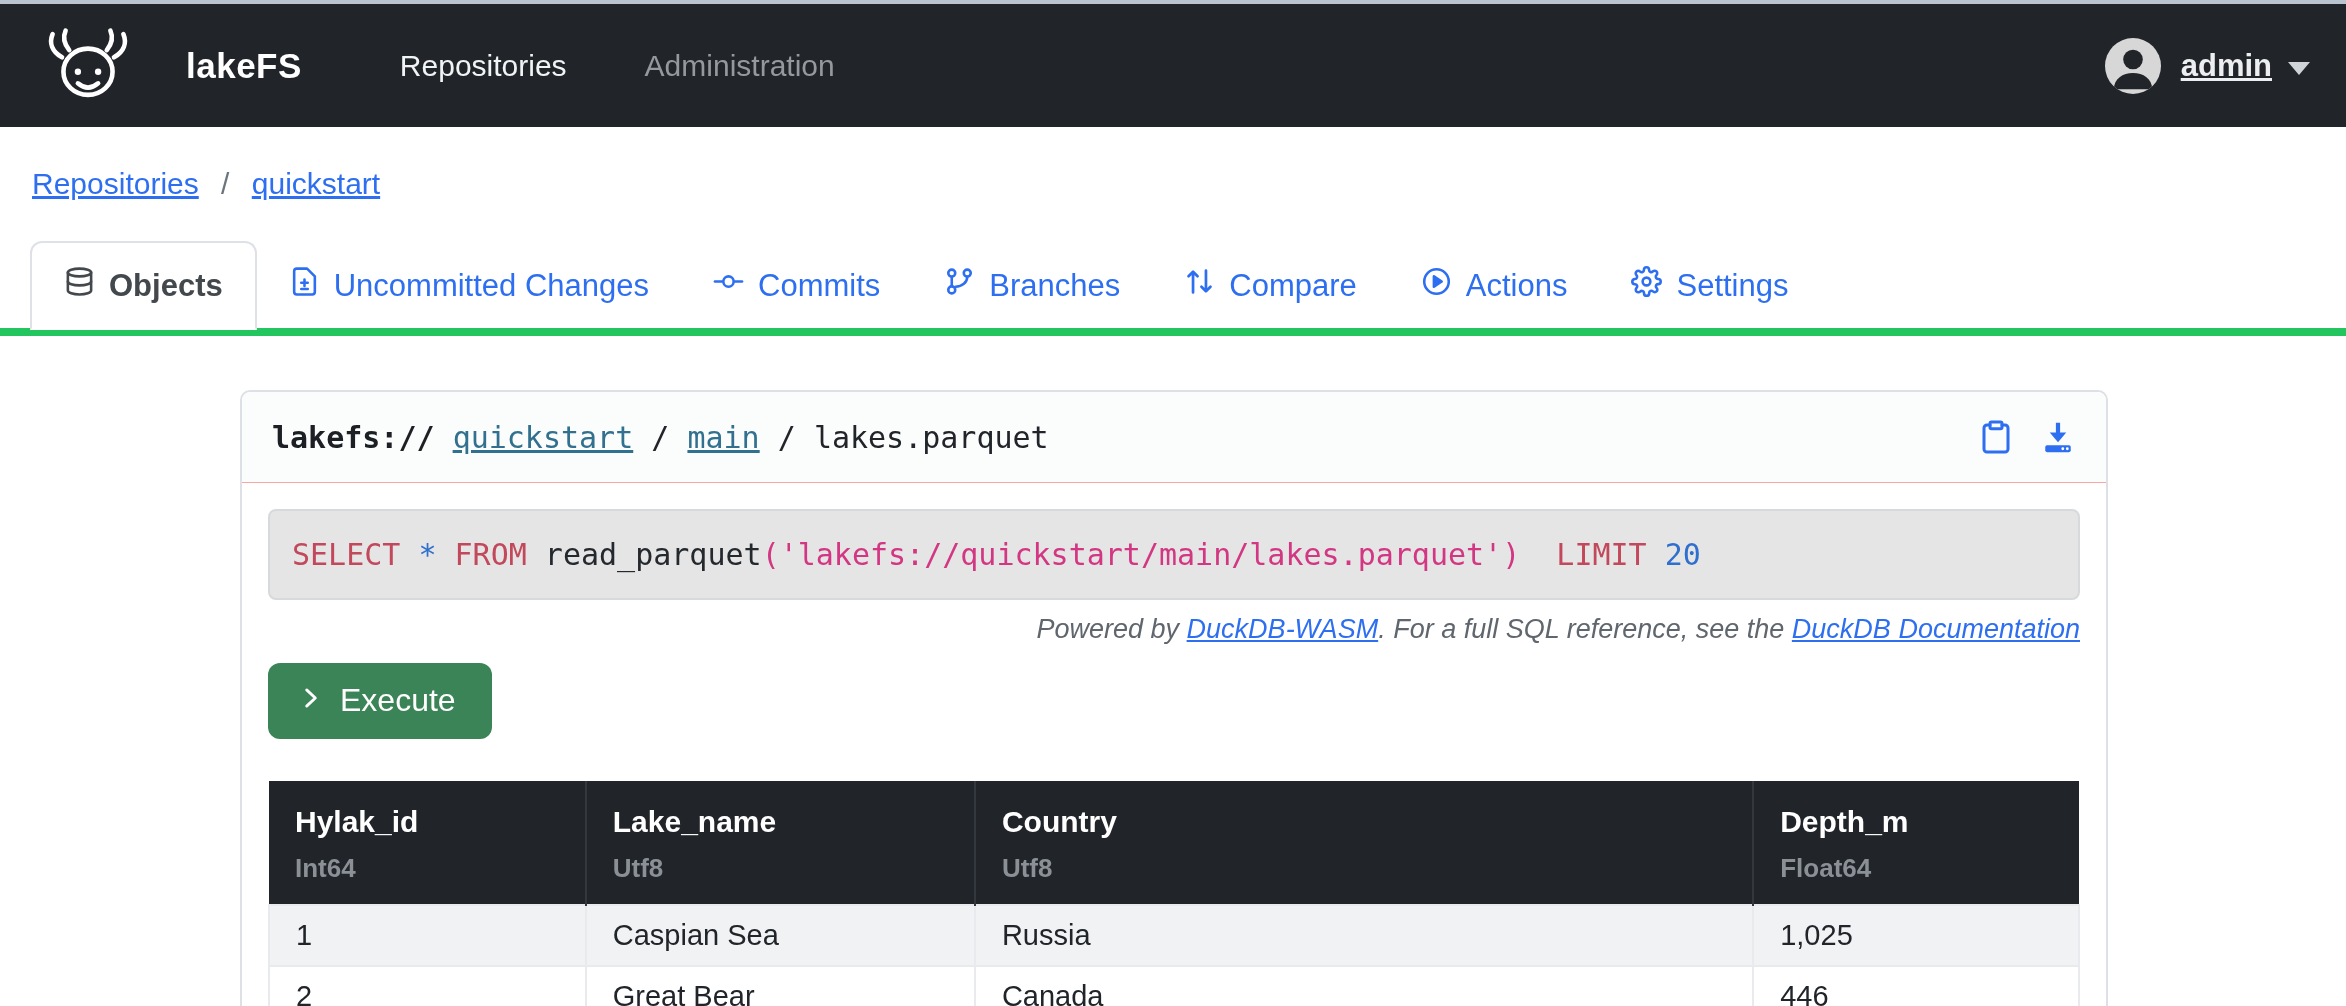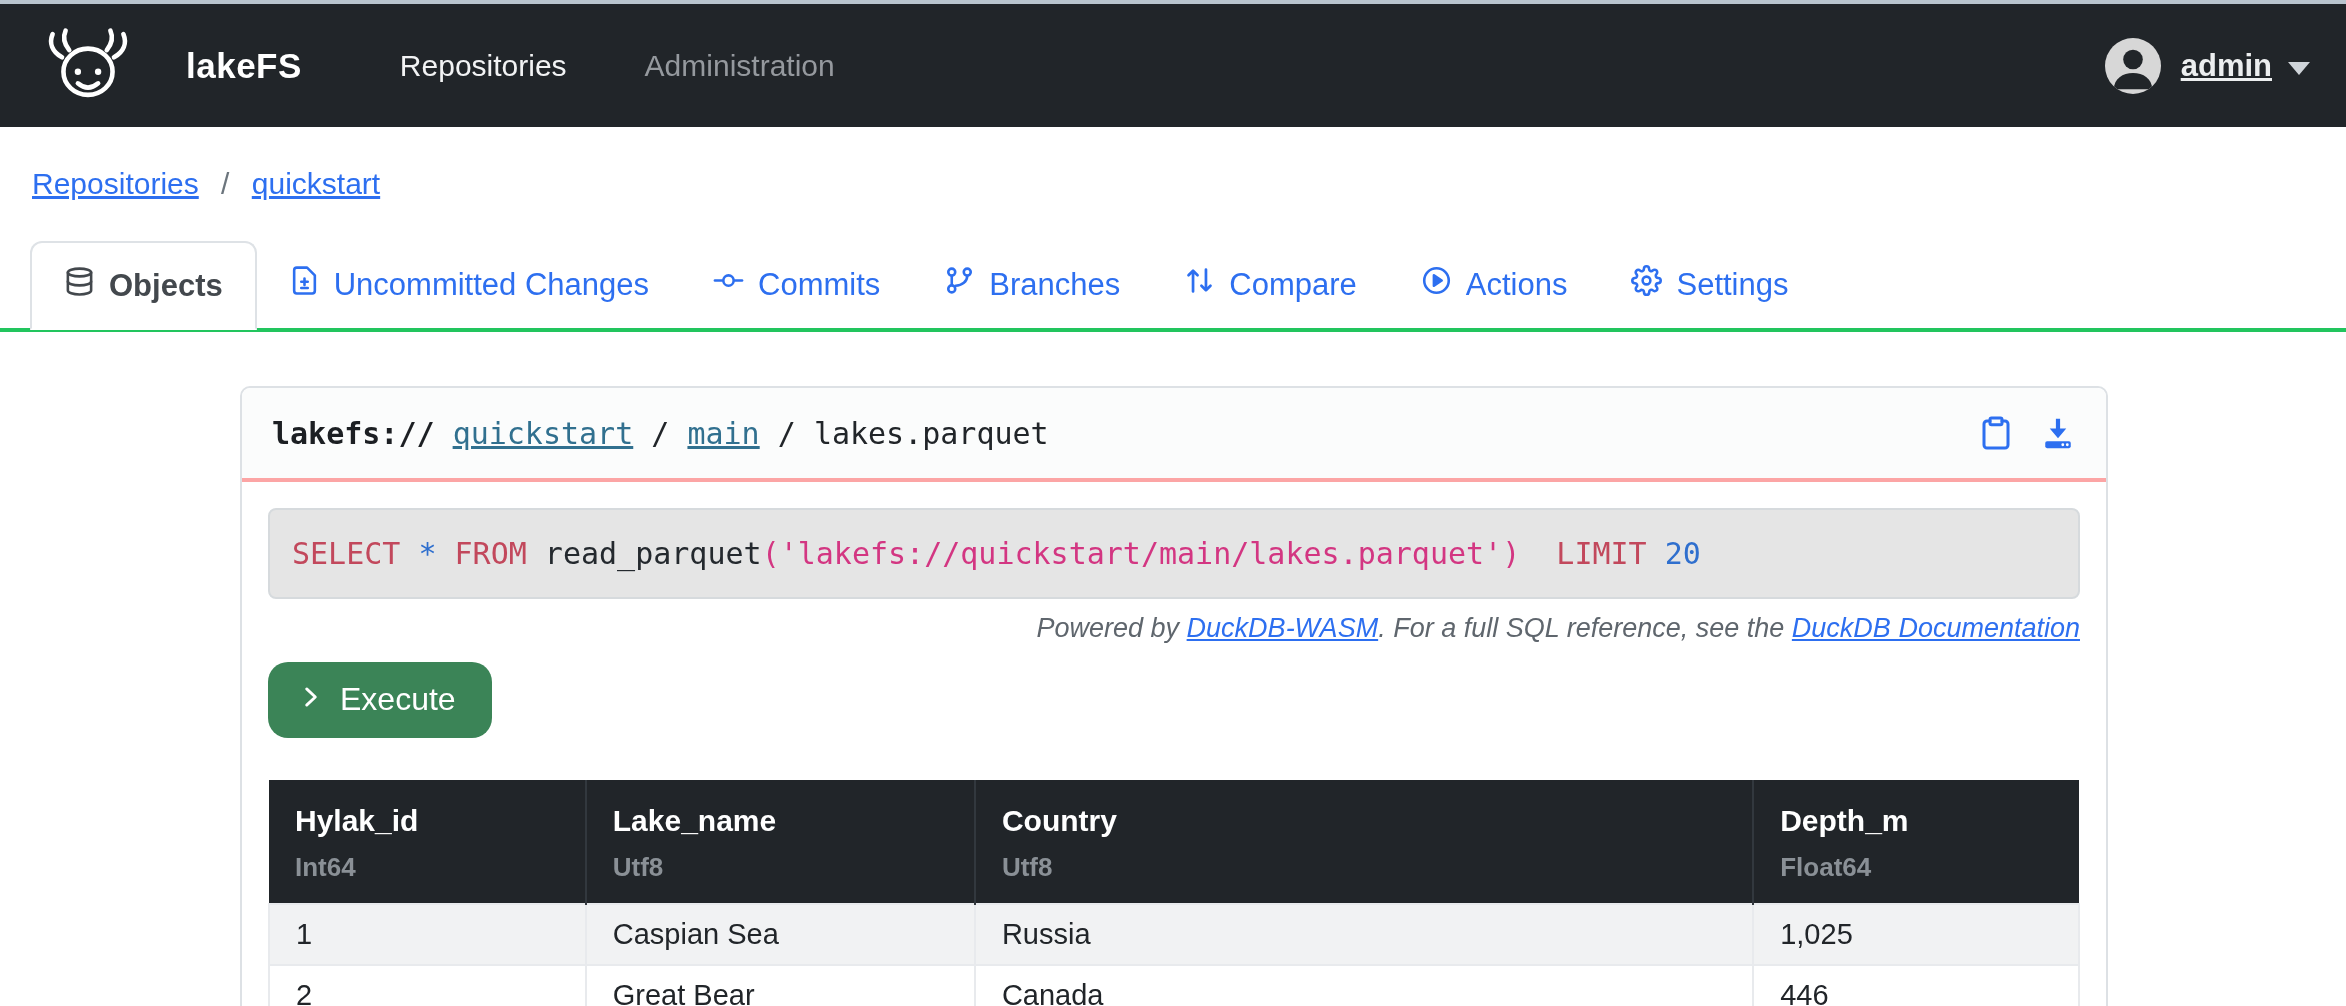--- a/index.html
+++ b/index.html
@@ -22,33 +22,33 @@
   .user-name { font-size:31px; color:#eceeef; font-weight:600; margin-left:20px;text-decoration:underline; }
   .caret { width:0; height:0; border-left:11px solid transparent; border-right:11px solid transparent;
            border-top:13px solid #cfd4d9; margin-left:16px; margin-top:6px; }
 
   
   .breadcrumb { padding:40px 0 0 32px; font-size:30px; }
   .breadcrumb a { color:#2d6ff0; text-decoration:underline; cursor:pointer; }
   .crumb-sep { color:#6c757d; margin:0 14px; }
 
   
-  .tabbar { display:flex; margin-top:40px; padding:0 30px;
-            border-bottom:4px solid #22c55e; }
+  .tabbar { display:flex; align-items:flex-end; margin-top:40px; padding:0 30px;
+            border-bottom:8px solid #22c55e; }
   .tab { display:flex; align-items:center; gap:14px; font-size:31px; padding:23px 32px;
          color:#2d6ff0; cursor:pointer; white-space:nowrap; }
   .tab svg { width:31px; height:31px; flex:none; }
   .tab.active { background:#fff; border:2px solid #dee2e6; border-bottom:2px solid #fff;
                 margin-bottom:-2px; border-radius:12px 12px 0 0; color:#43484d; font-weight:700; }
 
   
   .container { width:1868px; margin:54px 0 0 240px; }
   .card { border:2px solid #dde1e5; border-radius:10px; background:#fff; }
   .card-header { display:flex; justify-content:space-between; align-items:center;
-                 padding:27px 30px; background:#fbfcfc; border-bottom:4px solid #fca5a5;
+                 padding:27px 30px; background:#fbfcfc; border-bottom:1px solid #fca5a5;
                  border-radius:9px 9px 0 0;
                  font-family:"DejaVu Sans Mono", monospace; font-size:30px; }
   .path-scheme { font-weight:700; color:#1c1f23; }
   .path-link { color:#31708f; text-decoration:underline; cursor:pointer; }
   .path-plain { color:#212529; }
   .header-icons { display:flex; align-items:center; gap:26px; color:#2d6ff0; }
   .header-icons svg { width:36px; height:36px; cursor:pointer; display:block; }
 
   .card-body { padding:26px 26px 42px; }
   .sql-box { border:2px solid #d6dadd; border-radius:8px; background:#e5e5e5;
@@ -58,21 +58,21 @@
   .tok-num { color:#2f6fce; }
   .tok-fn  { color:#24292e; }
   .tok-str { color:#d33682; }
   .tok-pl  { color:#24292e; }
 
   .caption { margin-top:14px; text-align:right; font-style:italic; color:#5f666d; font-size:27px; }
   .caption a { color:#2d6ff0; text-decoration:underline; cursor:pointer; }
 
   .execute-btn { margin-top:18px; display:inline-flex; align-items:center; gap:16px;
                  background:#3b8457; color:#fff; font-size:32px; padding:19px 36px 20px 30px;
-                 border:none; border-radius:20px; cursor:pointer;
+                 border:none; border-radius:12px; cursor:pointer;
                  font-family:"Liberation Sans", sans-serif; }
   .execute-btn svg { width:26px; height:26px; }
 
   
   .table-wrap { margin-top:42px; }
   table { width:100%; border-collapse:collapse; font-size:29px; table-layout:fixed; }
   col.c1{width:17.5%} col.c2{width:21.5%} col.c3{width:43%} col.c4{width:18%}
   thead th { background:#212529; text-align:left; padding:24px 26px 20px;
              border-right:2px solid #32383e; vertical-align:top; }
   thead th:last-child { border-right:none; }

